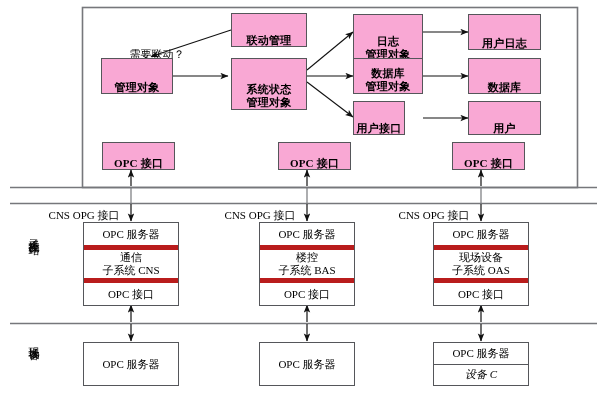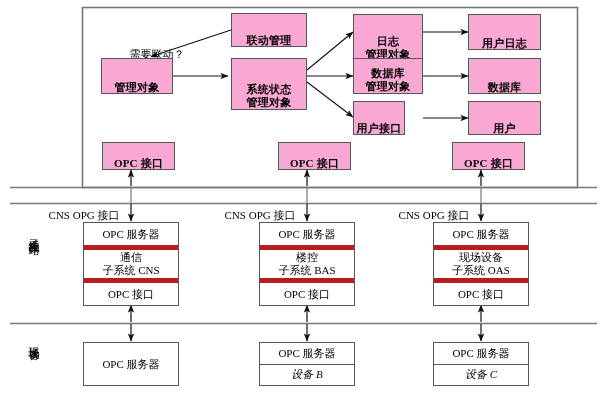--- a/index.html
+++ b/index.html
@@ -242,23 +242,20 @@
   <div class="dev" style="left:83px;top:342px;width:96px;height:44px;">
     <div class="cell">
       <span>OPC 服务器</span>
     </div>
   </div>
 
   <div class="dev" style="left:259px;top:342px;width:96px;height:44px;">
     <div class="cell">
       <span>OPC 服务器</span>
     </div>
-    <div class="cell div-top">
-      <span class="ital">设备 B</span>
-    </div>
   </div>
 
   <div class="dev" style="left:433px;top:342px;width:96px;height:44px;">
     <div class="cell">
       <span>OPC 服务器</span>
     </div>
     <div class="cell div-top">
       <span class="ital">设备 C</span>
     </div>
   </div>

